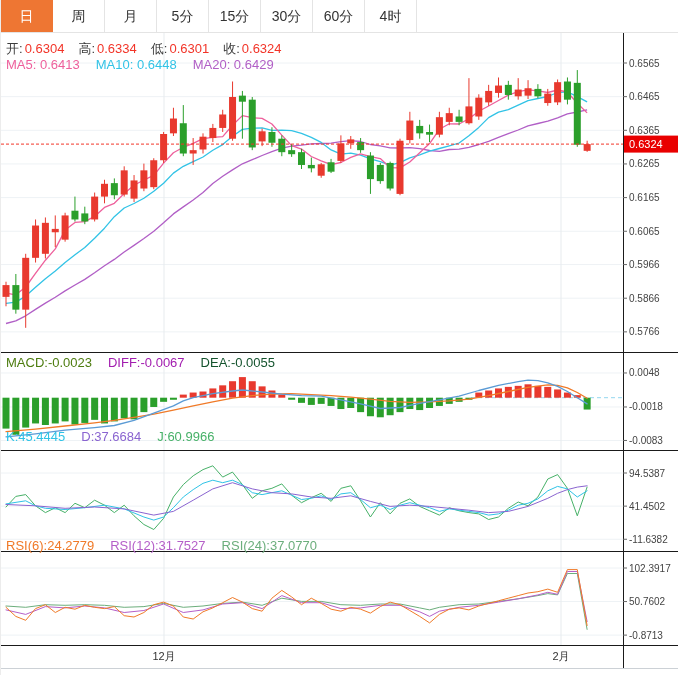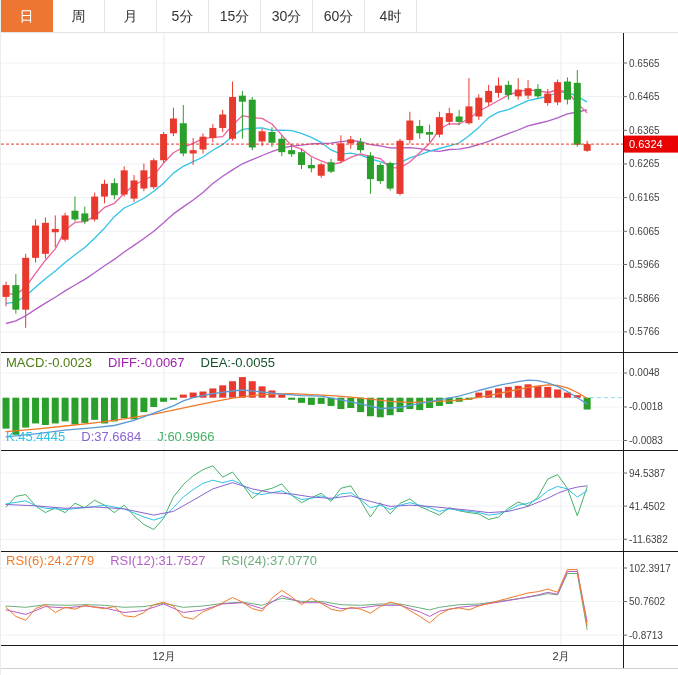--- a/index.html
+++ b/index.html
@@ -333,23 +333,29 @@
       <g>
         <rect x="623" y="135.59650000000005" width="55" height="17" fill="#e90000"></rect>
         <text x="628" y="148.09650000000005" fill="#fff" font-size="11px">0.6324</text>
       </g>
       <g>
         <text x="163" y="660" fill="#333" font-size="11px" text-anchor="middle">12月</text>
         <text x="560" y="660" fill="#333" font-size="11px" text-anchor="middle">2月</text>
       </g>
     </svg>
 
+  <div class="leg" style="top:40px;">
+    <span class="lab">开:</span><span class="val">0.6304</span><span class="lab">高:</span><span class="val">0.6334</span><span class="lab">低:</span><span class="val">0.6301</span><span class="lab">收:</span><span class="val">0.6324</span>
+  </div>
+  <div class="leg" style="top:57px;">
+    <span class="item c-ma5">MA5: 0.6413</span><span class="item c-ma10">MA10: 0.6448</span><span class="item c-ma20">MA20: 0.6429</span>
+  </div>
   <div class="leg" style="top:355px;">
     <span class="item c-macd">MACD:-0.0023</span><span class="item c-diff">DIFF:-0.0067</span><span class="item c-dea">DEA:-0.0055</span>
   </div>
   <div class="leg" style="top:429px;">
     <span class="item c-k">K:45.4445</span><span class="item c-d">D:37.6684</span><span class="item c-j">J:60.9966</span>
   </div>
-  <div class="leg" style="top:553px;">
+  <div class="leg" style="top:538px;">
     <span class="item c-rsi6">RSI(6):24.2779</span><span class="item c-rsi12">RSI(12):31.7527</span><span class="item c-rsi24">RSI(24):37.0770</span>
   </div>
 
 </div>
 
 </body></html>

